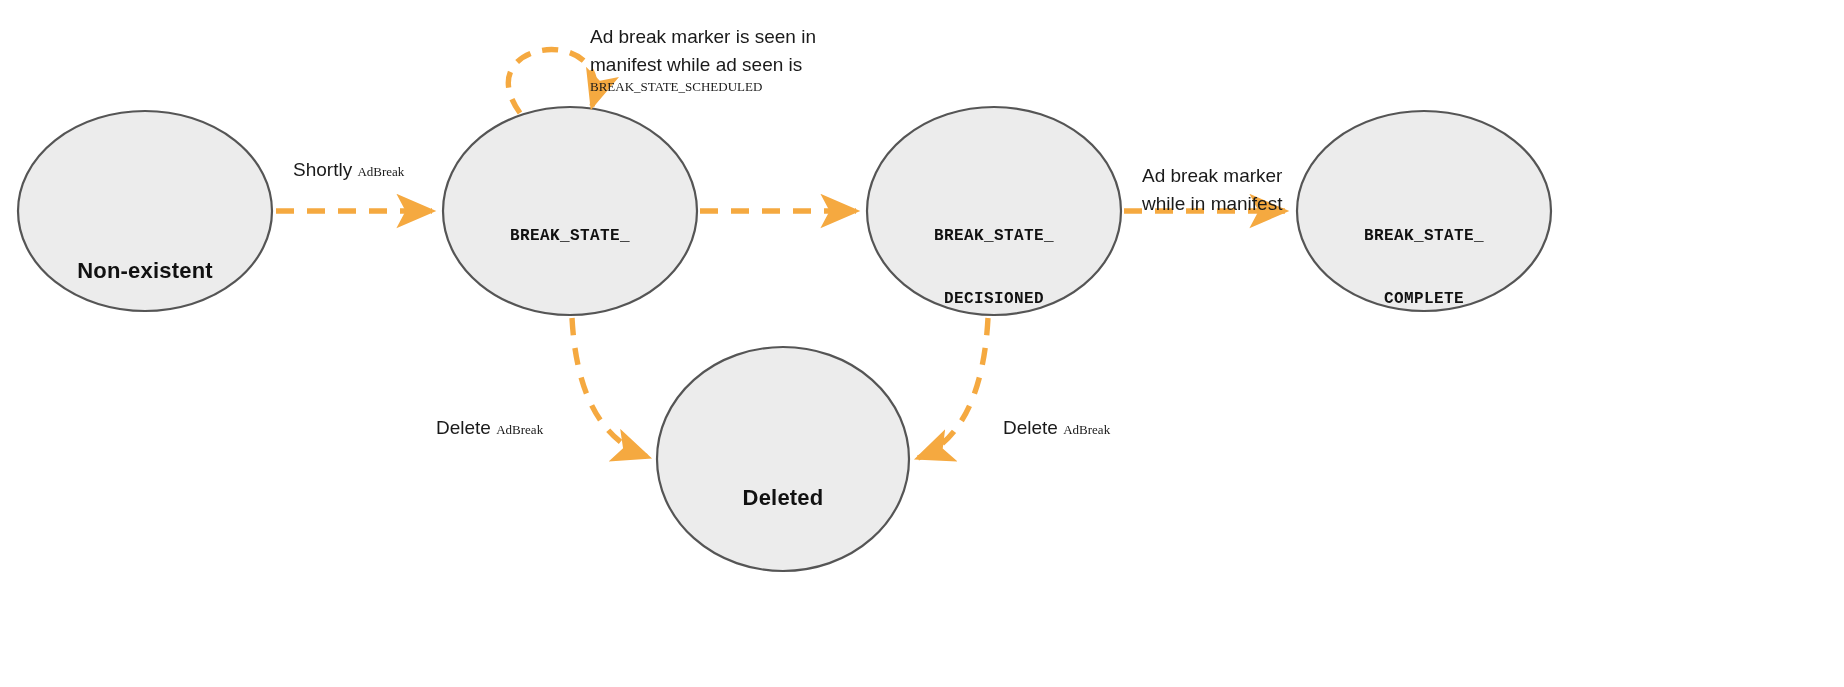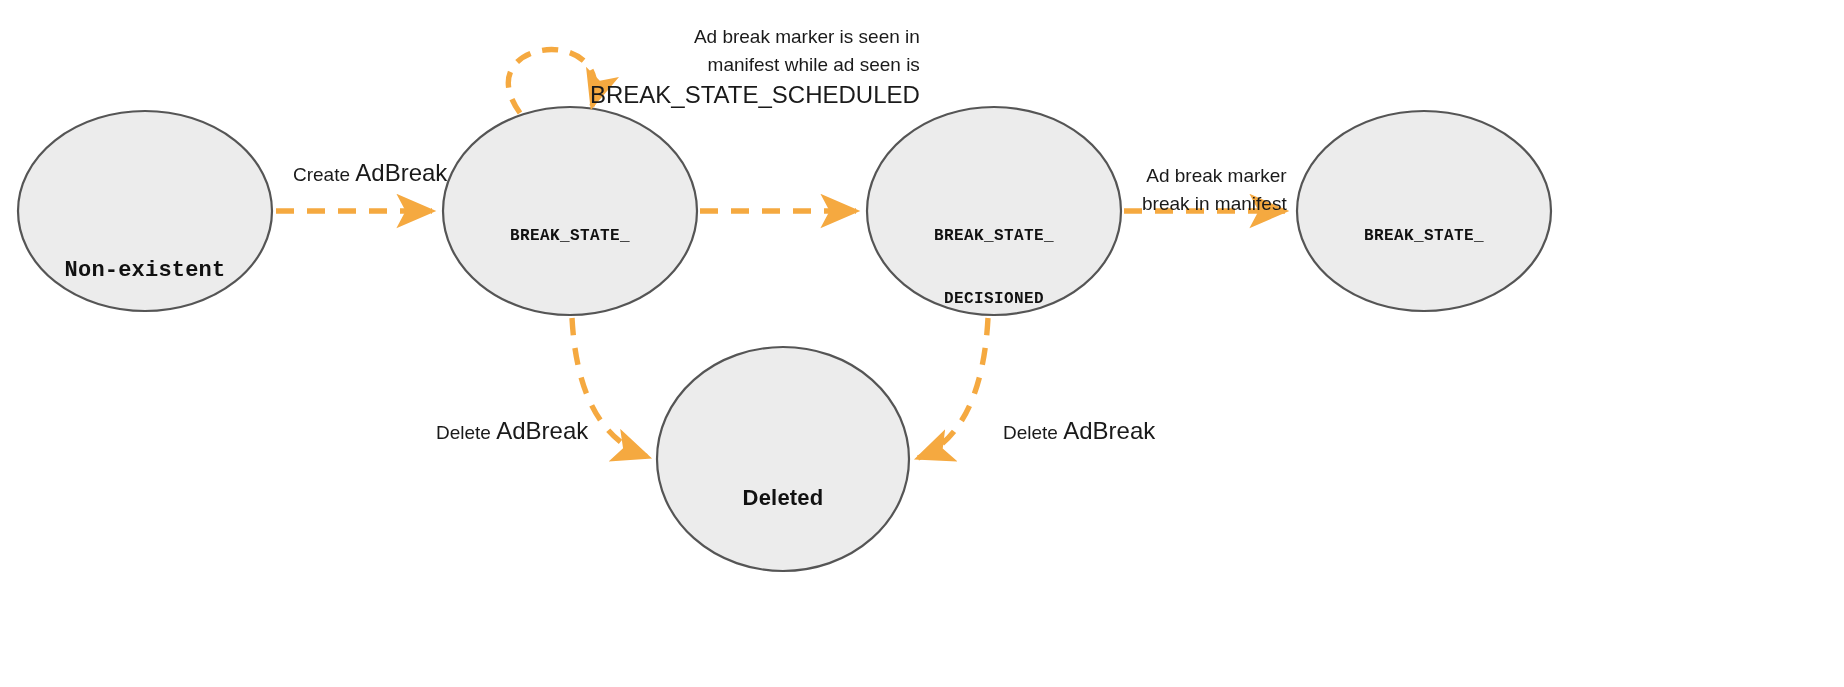--- a/index.html
+++ b/index.html
@@ -52,24 +52,24 @@
   }
   .edge-label {
     position: absolute;
     color: #1a1a1a;
     font-family: "Liberation Sans", sans-serif;
     font-size: 19px;
     line-height: 1.45;
     white-space: nowrap;
   }
   .edge-label .mono {
-    font-family: Liberation Sans, sans-serif;
-    font-size: 24px;
+    font-family: Liberation Serif, serif;
+    font-size: 13px;
   }
-  .edge-label.left { text-align: right; }
+  .edge-label.left { text-align: left; }
 </style>
 </head>
 <body>
 
 <div id="diagram-root">
 
   <svg class="canvas" viewBox="0 0 1844 687">
     <defs>
       <marker id="arrowOrange" markerWidth="9" markerHeight="9" refX="6.6" refY="3.2" orient="auto" markerUnits="strokeWidth">
         <path d="M0,0 L7.4,3.2 L0,6.4 L1.7,3.2 Z" fill="#f5a940"></path>
@@ -88,55 +88,56 @@
 
     <path d="M 700 211 L 856 211" fill="none" stroke="#f5a940" stroke-width="5.4" stroke-dasharray="18 13" marker-end="url(#arrowOrange)"></path>
 
     <path d="M 1124 211 L 1285 211" fill="none" stroke="#f5a940" stroke-width="5.4" stroke-dasharray="18 13" marker-end="url(#arrowOrange)"></path>
 
     <path d="M 572 318 C 576 392, 600 440, 648 457" fill="none" stroke="#f5a940" stroke-width="5.4" stroke-dasharray="17 13" marker-end="url(#arrowOrange)"></path>
 
     <path d="M 988 318 C 984 394, 960 442, 918 458" fill="none" stroke="#f5a940" stroke-width="5.4" stroke-dasharray="17 13" marker-end="url(#arrowOrange)"></path>
   </svg>
 
-  <div class="node-label sans" style="left:45px; top:197px; width:200px;font-family:Liberation Mono, monospace;">
+  <div class="node-label sans" style="left:45px; top:197px; width:200px;">
     <div>Non-existent</div>
   </div>
 
   <div class="node-label mono" style="left:460px; top:183px; width:220px;">
     <div>BREAK_STATE_</div>
   </div>
 
   <div class="node-label mono" style="left:884px; top:183px; width:220px;">
     <div>BREAK_STATE_</div>
     <div>DECISIONED</div>
   </div>
 
   <div class="node-label mono" style="left:1314px; top:183px; width:220px;">
     <div>BREAK_STATE_</div>
+    <div>COMPLETE</div>
   </div>
 
   <div class="node-label sans" style="left:683px; top:424px; width:200px;">
     <div>Deleted</div>
   </div>
 
   <div class="edge-label left" style="left:293px; top:156px;">
-    <span>Create </span><span class="mono">AdBreak</span>
+    <span>Shortly </span><span class="mono">AdBreak</span>
   </div>
 
   <div class="edge-label left" style="left:590px; top:23px;">
     <div>Ad break marker is seen in</div>
     <div>manifest while ad seen is</div>
     <div class="mono">BREAK_STATE_SCHEDULED</div>
   </div>
 
 
   <div class="edge-label left" style="left:1142px; top:162px;">
     <div>Ad break marker</div>
-    <div>break in manifest</div>
+    <div>while in manifest</div>
   </div>
 
   <div class="edge-label left" style="left:436px; top:414px;">
     <span>Delete </span><span class="mono">AdBreak</span>
   </div>
 
   <div class="edge-label left" style="left:1003px; top:414px;">
     <span>Delete </span><span class="mono">AdBreak</span>
   </div>
 

